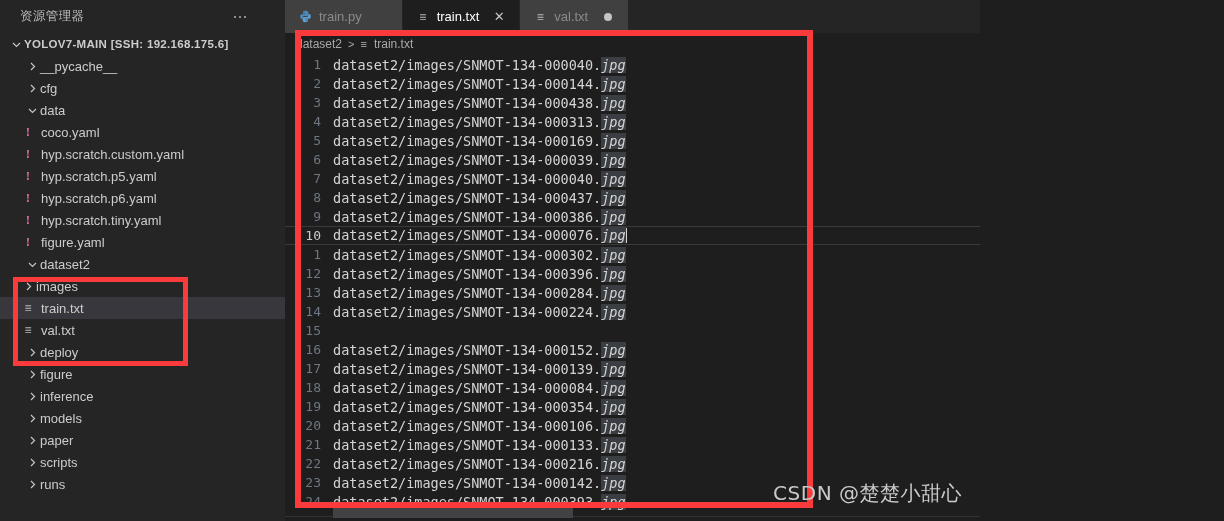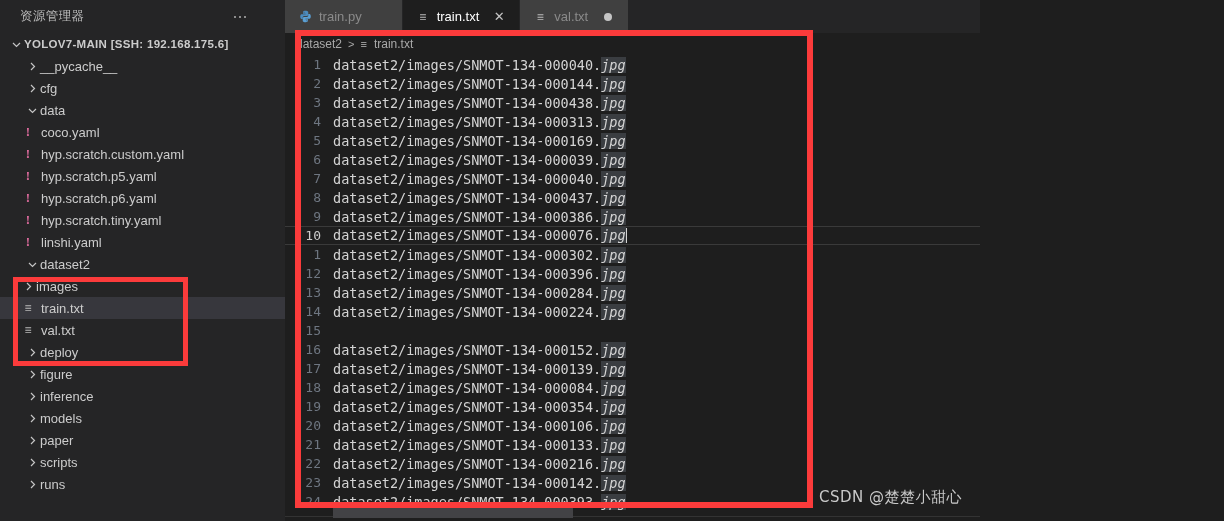--- a/index.html
+++ b/index.html
@@ -189,21 +189,21 @@
     left: 48px; top: 0;
     width: 240px; height: 10px;
     background: #424245;
     border-radius: 0;
   }
 
   .watermark {
     position: absolute;
     right: 18px; bottom: 14px;
     color: #c9c9c9;
-    font-size: 15px;
+    font-size: 20px;
     letter-spacing: .5px;
     z-index: 30;
     font-family: "DejaVu Sans", sans-serif;
   }
 
   .bottom-strip {
     position: absolute;
     left: 0; bottom: 0;
     width: 100%; height: 5px;
     background: #1e1e1e;
@@ -274,21 +274,21 @@
           <div class="row indent-2">
             <span class="file-icon yaml-icon">!</span>
             <span class="label">hyp.scratch.p6.yaml</span>
           </div>
           <div class="row indent-2">
             <span class="file-icon yaml-icon">!</span>
             <span class="label">hyp.scratch.tiny.yaml</span>
           </div>
           <div class="row indent-2">
             <span class="file-icon yaml-icon">!</span>
-            <span class="label">linshi.yaml</span>
+            <span class="label">figure.yaml</span>
           </div>
           <div class="row indent-1">
             <span class="twisty">
               <svg width="11" height="11" viewBox="0 0 11 11">
                 <path d="M2 4 L5.5 7.5 L9 4" fill="none" stroke="#c5c5c5" stroke-width="1.2"></path>
               </svg>
             </span>
             <span class="label">dataset2</span>
           </div>
           <div class="row indent-2">

